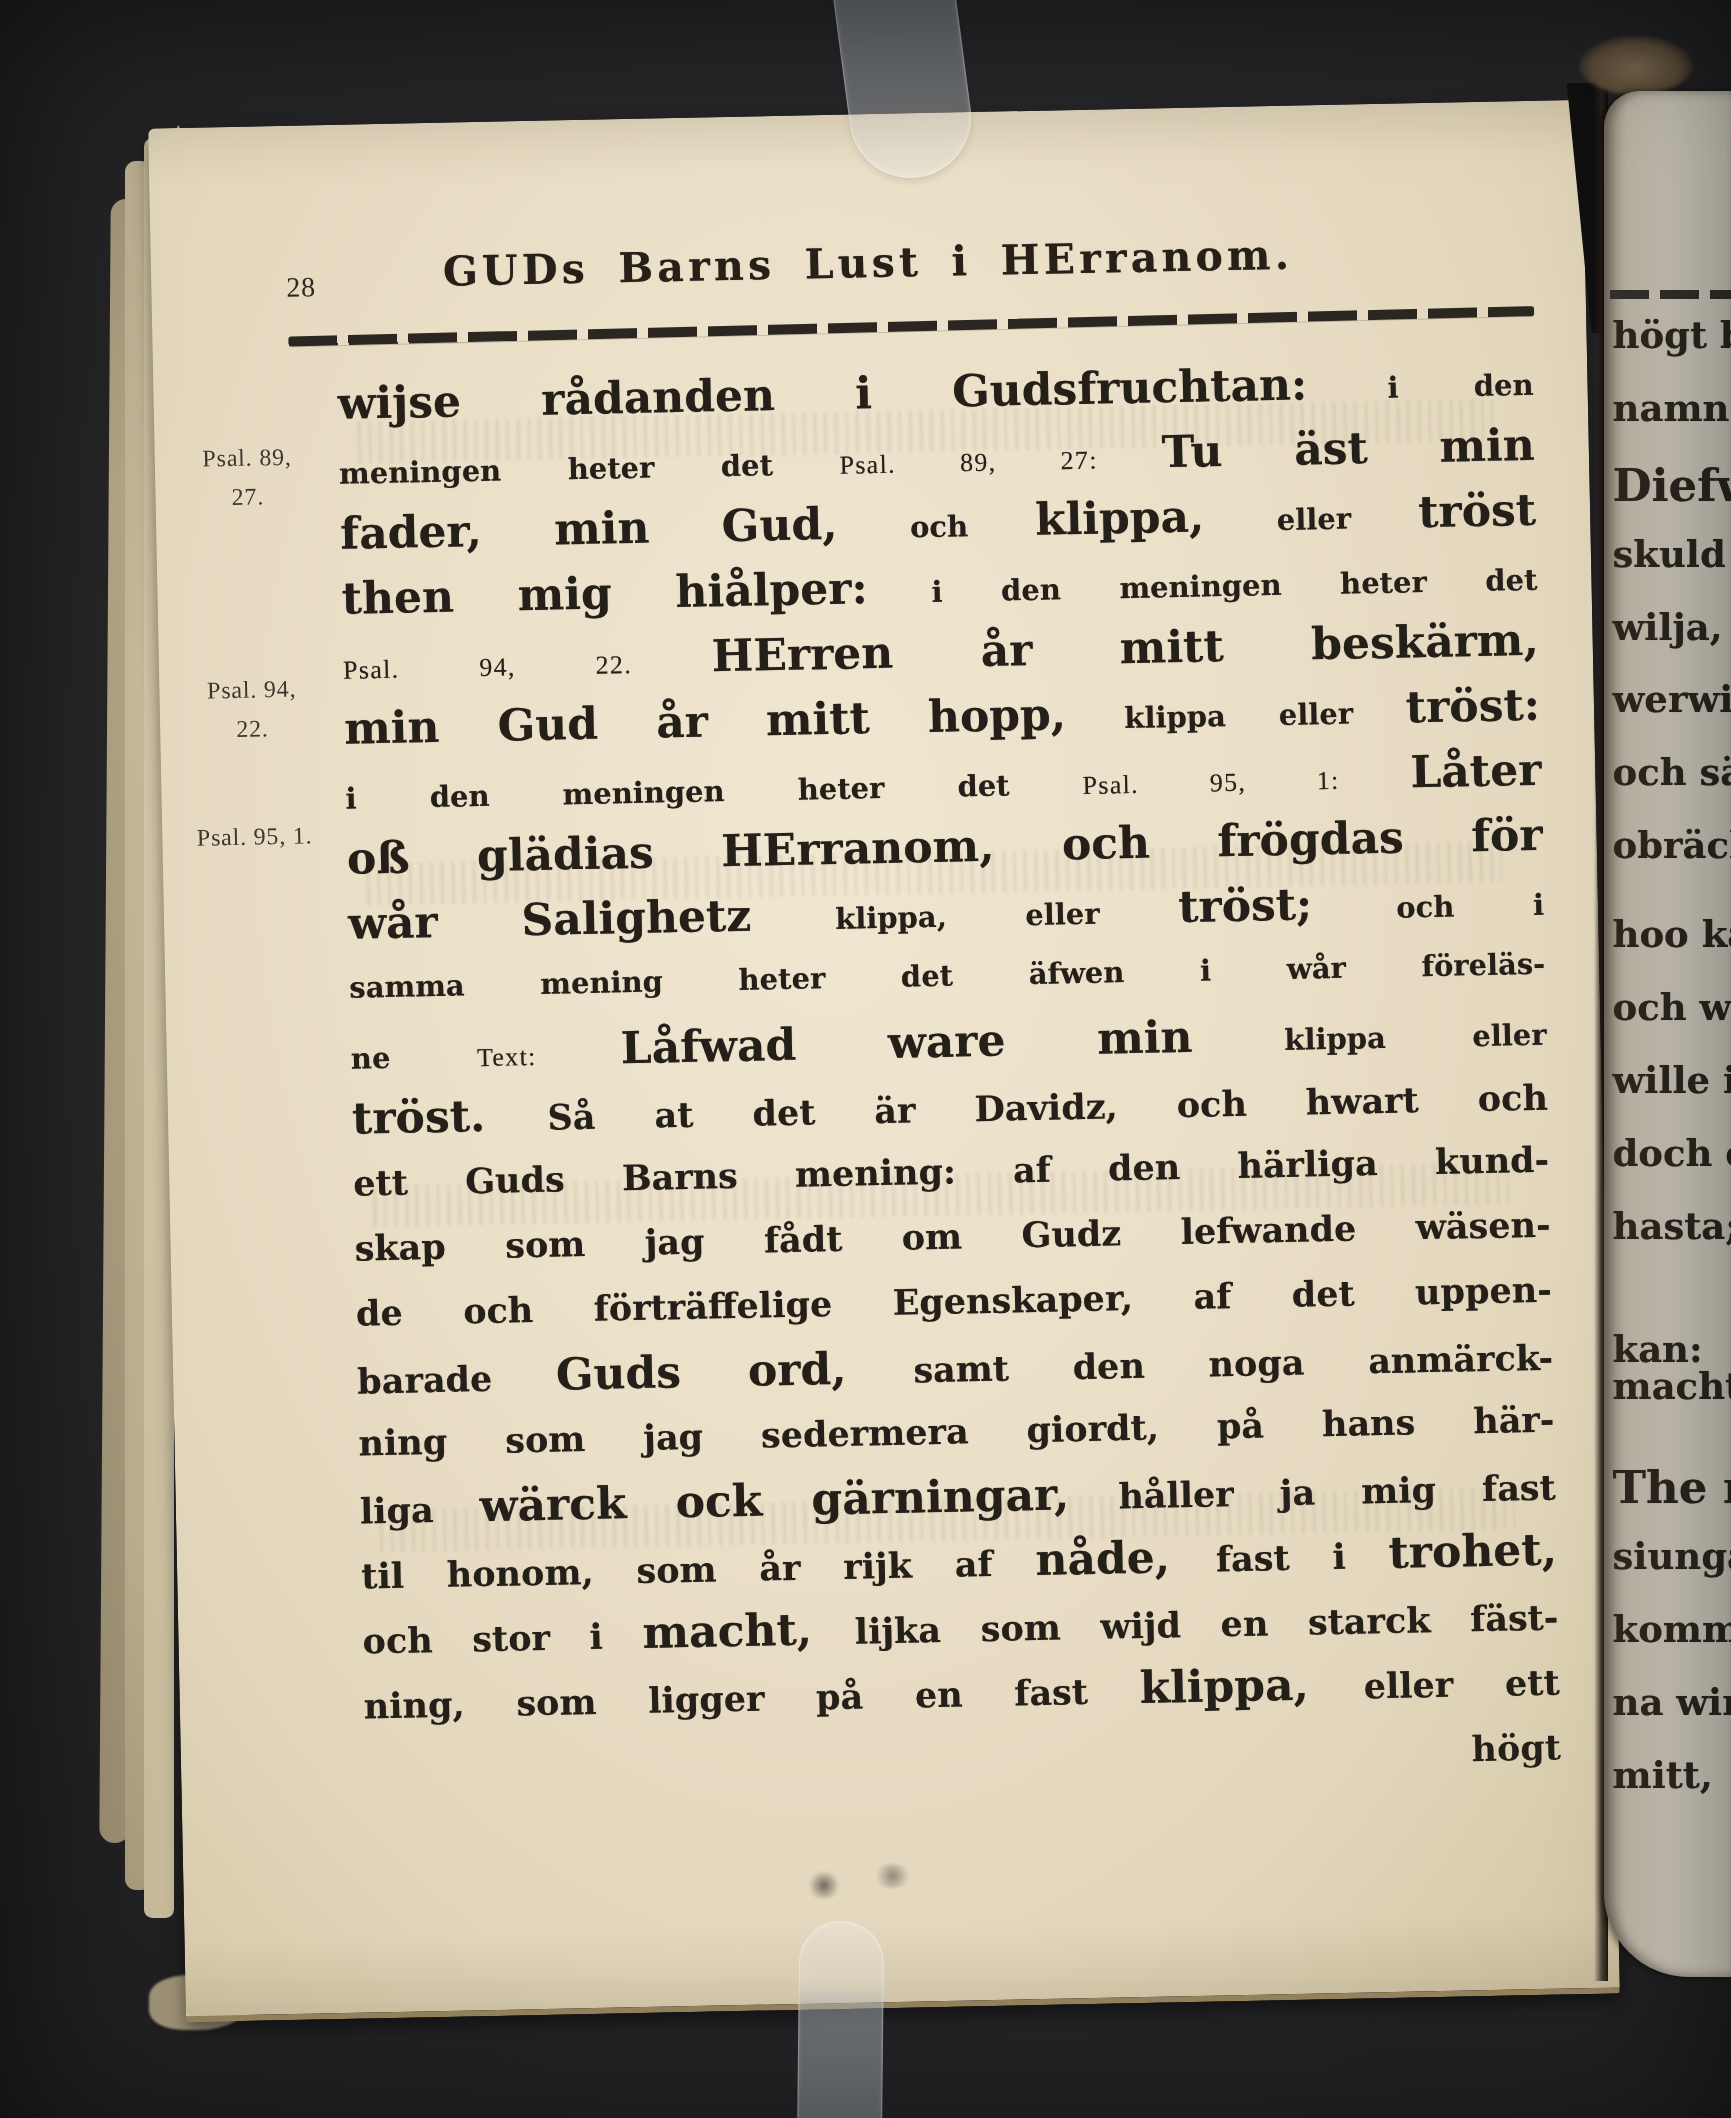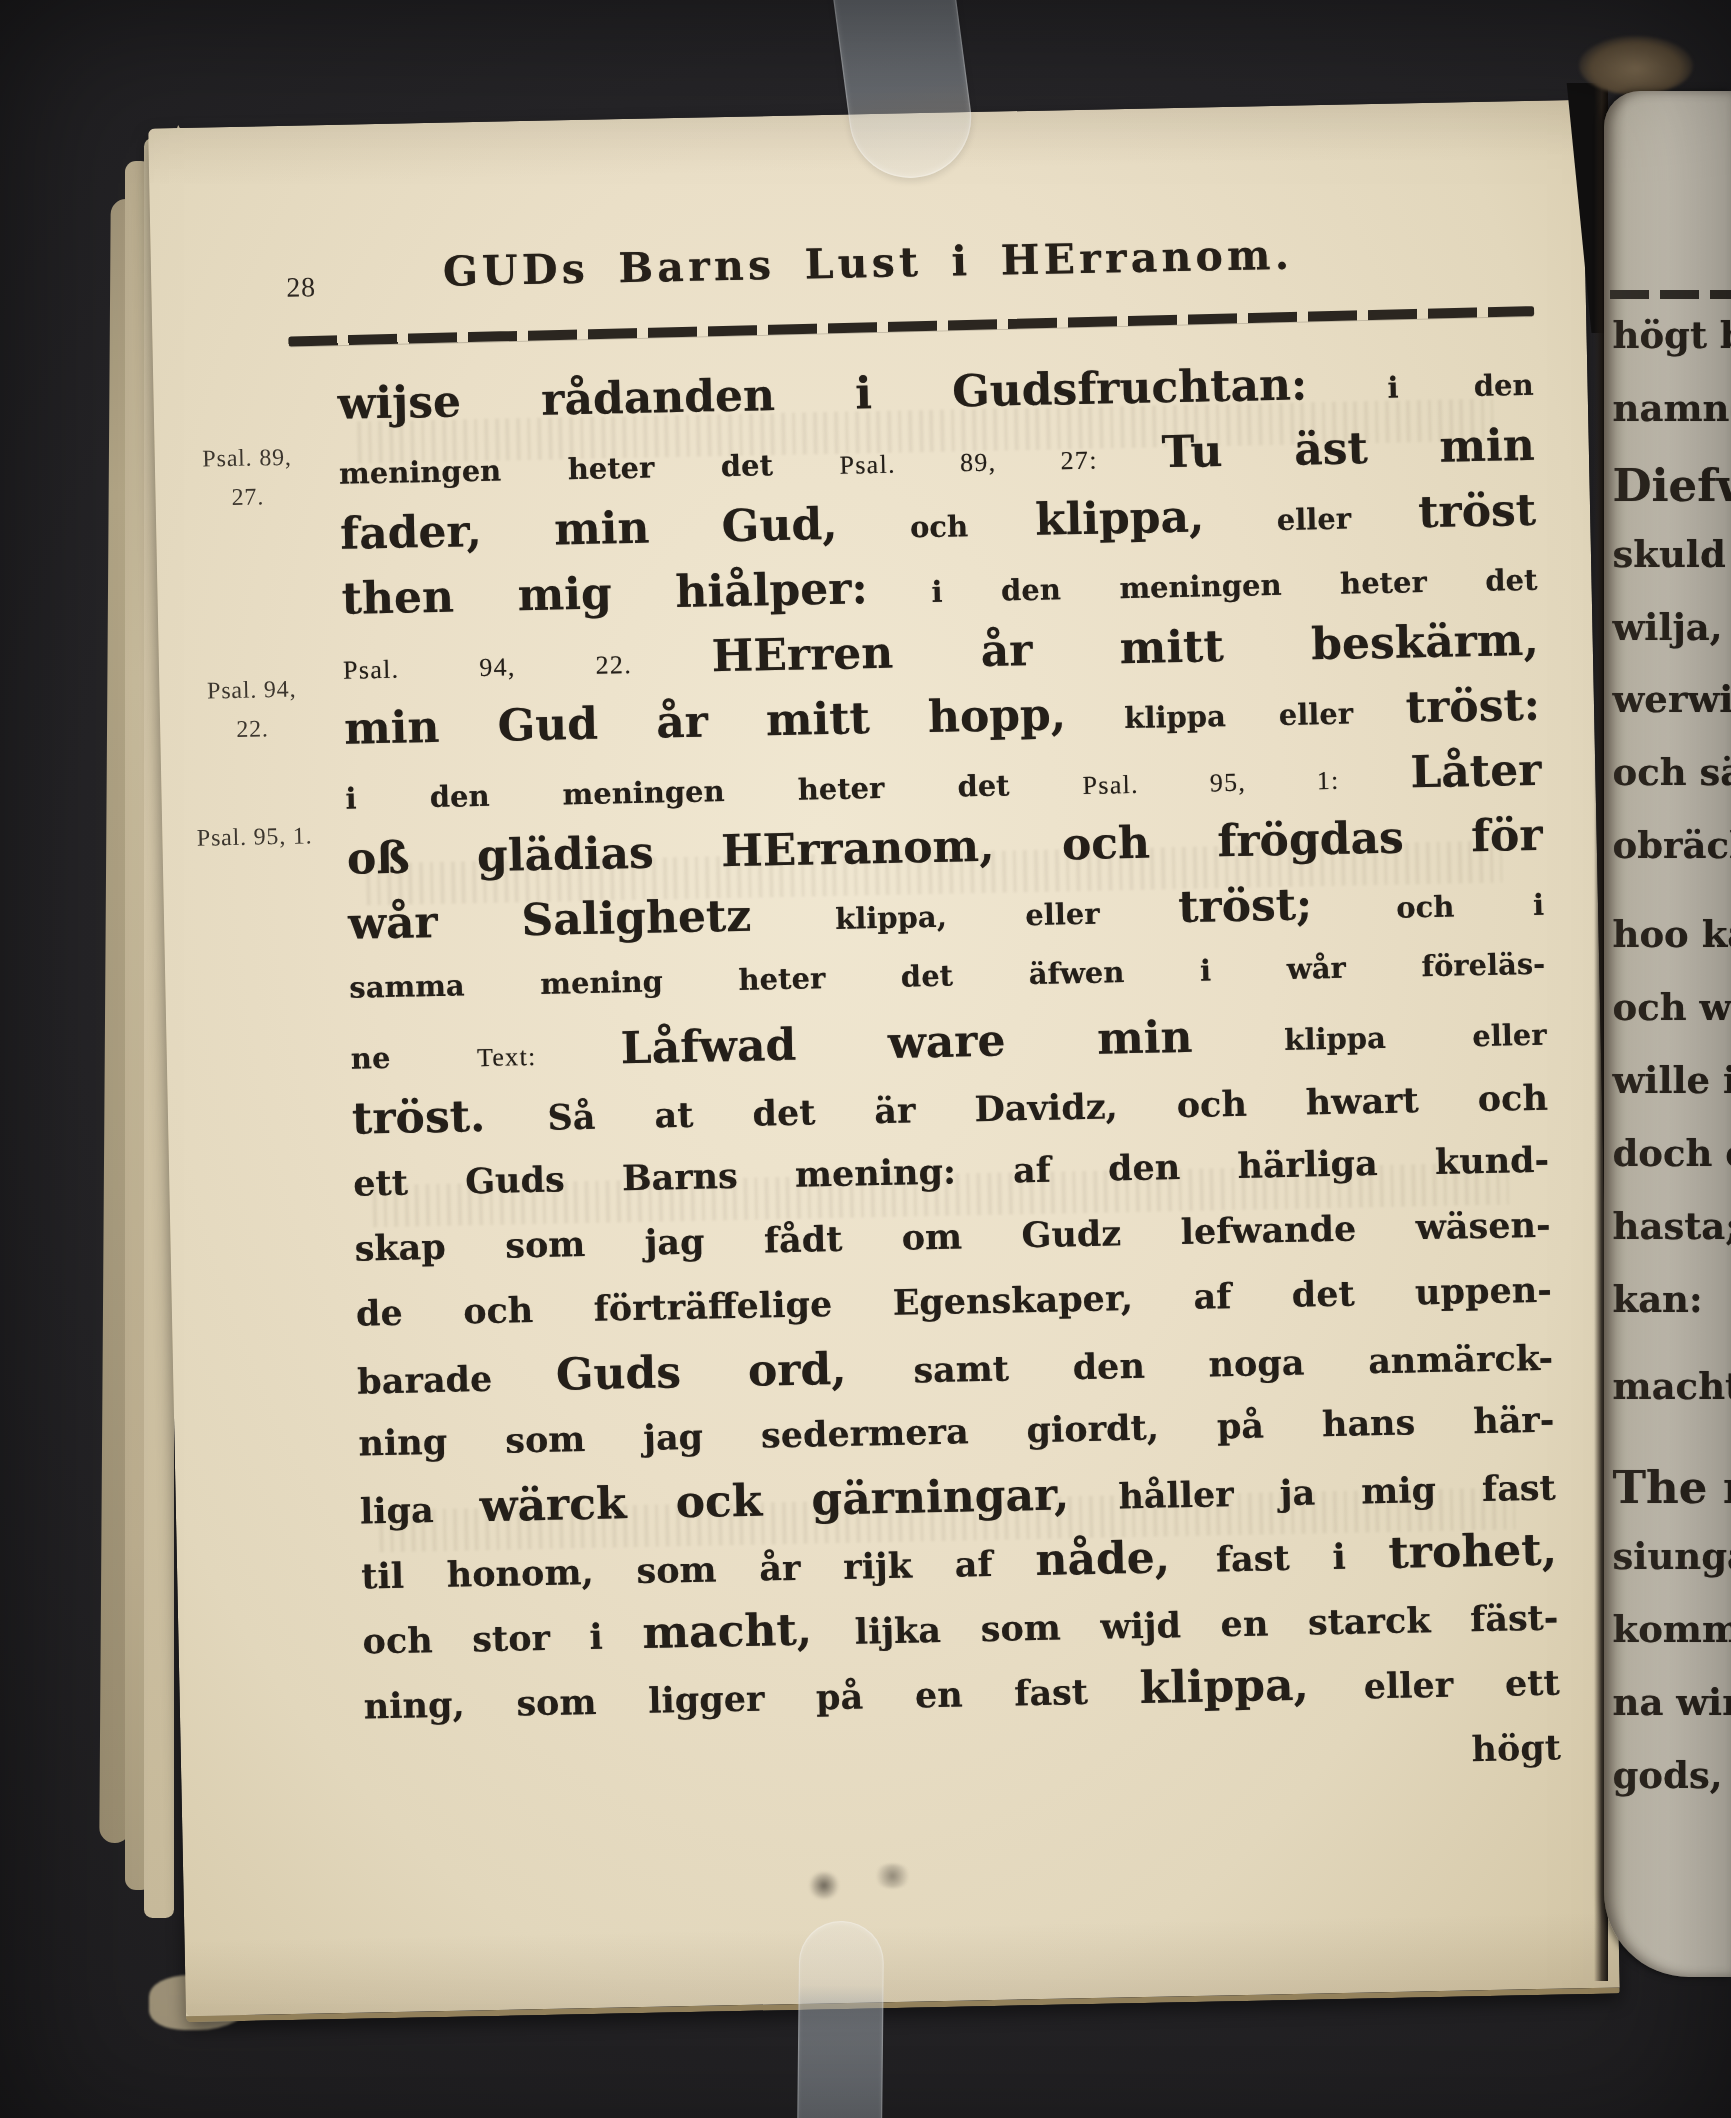--- a/index.html
+++ b/index.html
@@ -158,27 +158,27 @@
         <div class="frag" style="top: 441px;">skuld r</div>
         <div class="frag" style="top: 514px;">wilja, d</div>
         <div class="frag" style="top: 586px;">werwin</div>
         <div class="frag" style="top: 659px;">och säke</div>
         <div class="frag" style="top: 732px;">obräckel</div>
         <div class="frag" style="top: 821px;">hoo ka</div>
         <div class="frag" style="top: 894px;">och wo</div>
         <div class="frag" style="top: 967px;">wille i</div>
         <div class="frag" style="top: 1040px;">doch ei</div>
         <div class="frag" style="top: 1113px;">hasta;</div>
-        <div class="frag" style="top: 1186px;">kan:</div>
+        <div class="frag" style="top: 1236px;">kan:</div>
         <div class="frag" style="top: 1273px;">macht:</div>
         <div class="frag big" style="top: 1370px;">The m</div>
         <div class="frag" style="top: 1443px;">siunga</div>
         <div class="frag" style="top: 1516px;">komme</div>
         <div class="frag" style="top: 1589px;">na win</div>
-        <div class="frag" style="top: 1662px;">gods,</div>
+        <div class="frag" style="top: 1662px;">mitt,</div>
       </div>
   </div>
 
   <div class="smudge sm1"></div>
   <div class="smudge sm2"></div>
 
   <div class="strap" id="strapTop"></div>
   <div class="strap" id="strapBottom"></div>
 
 </div>

